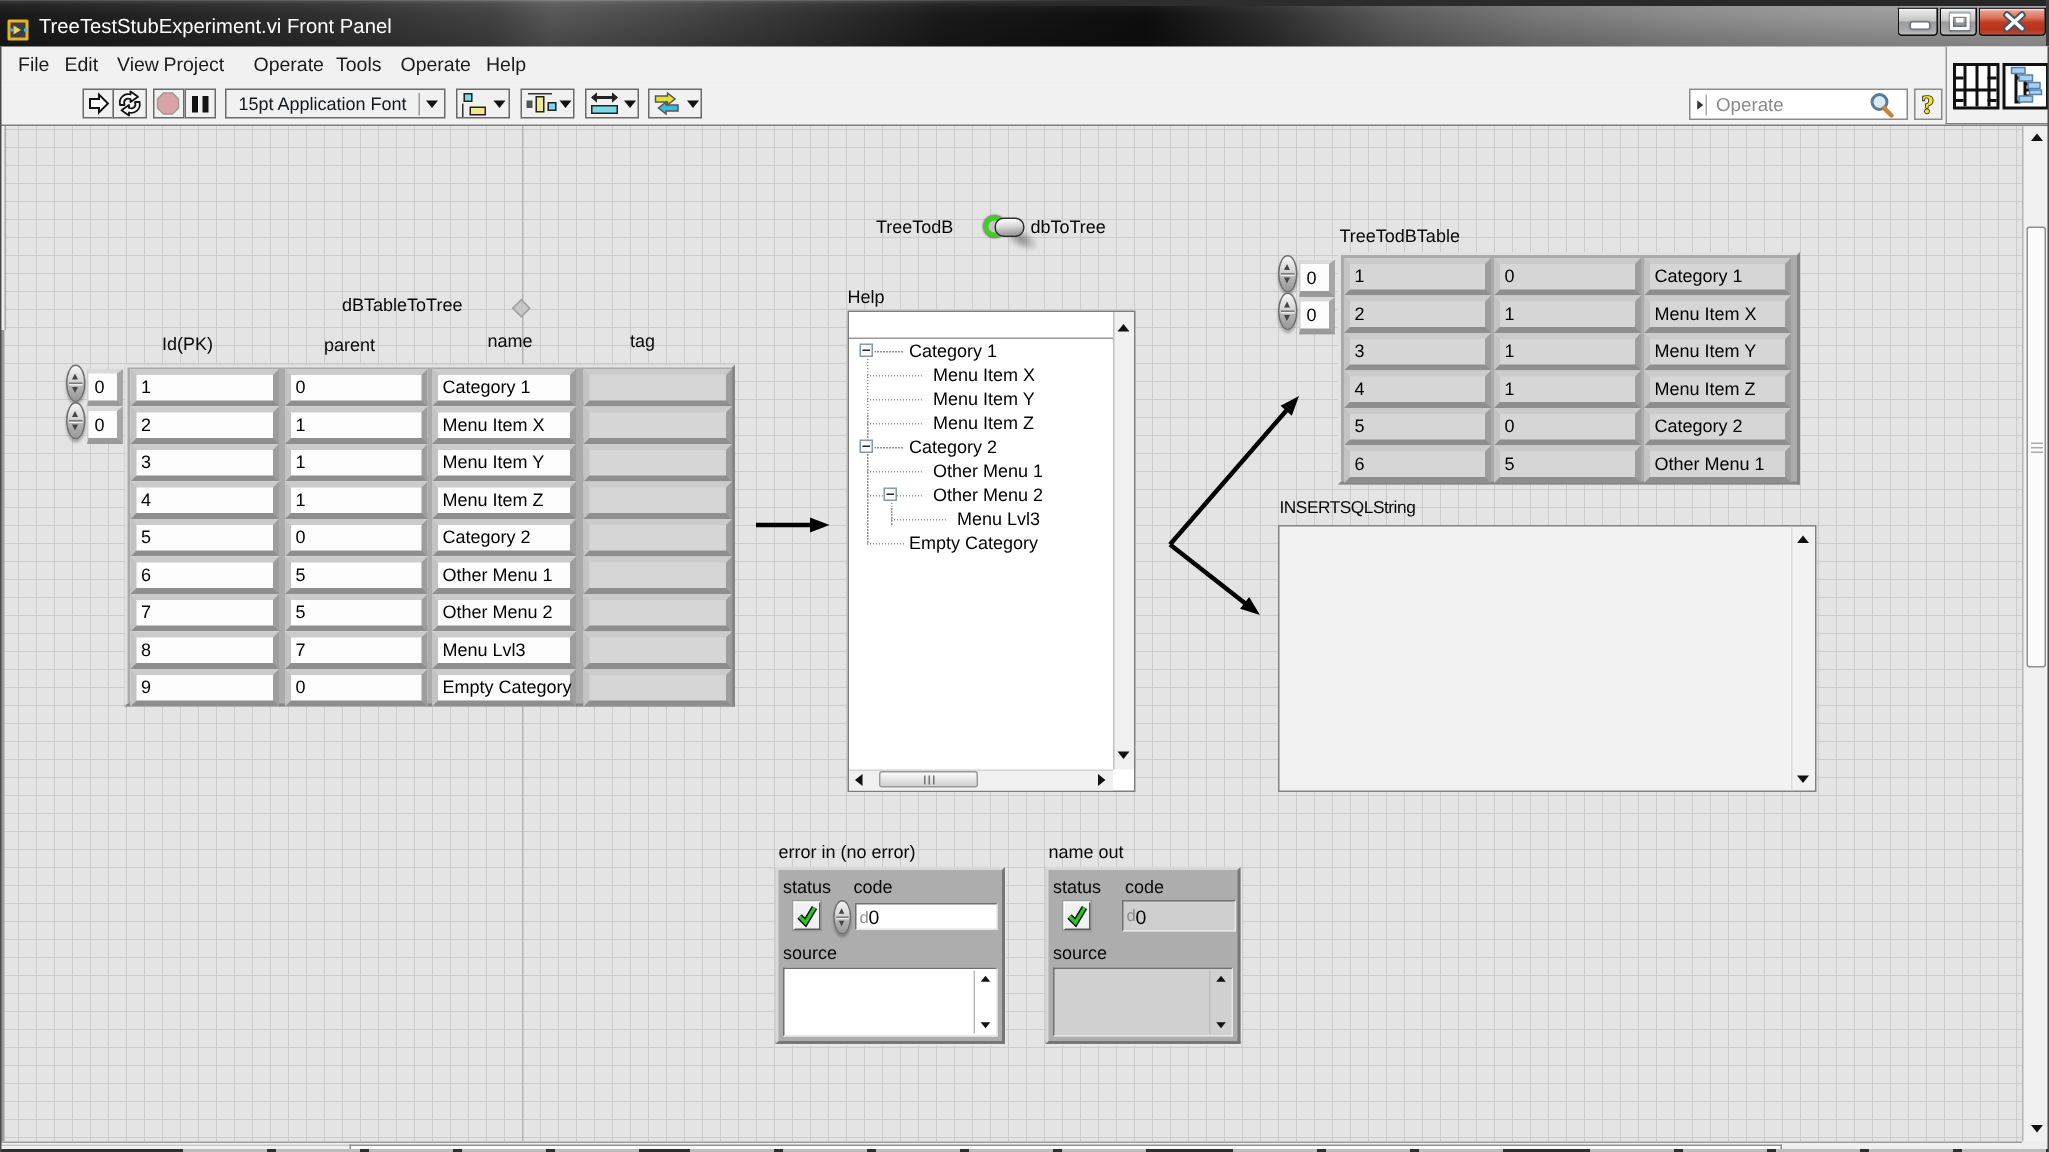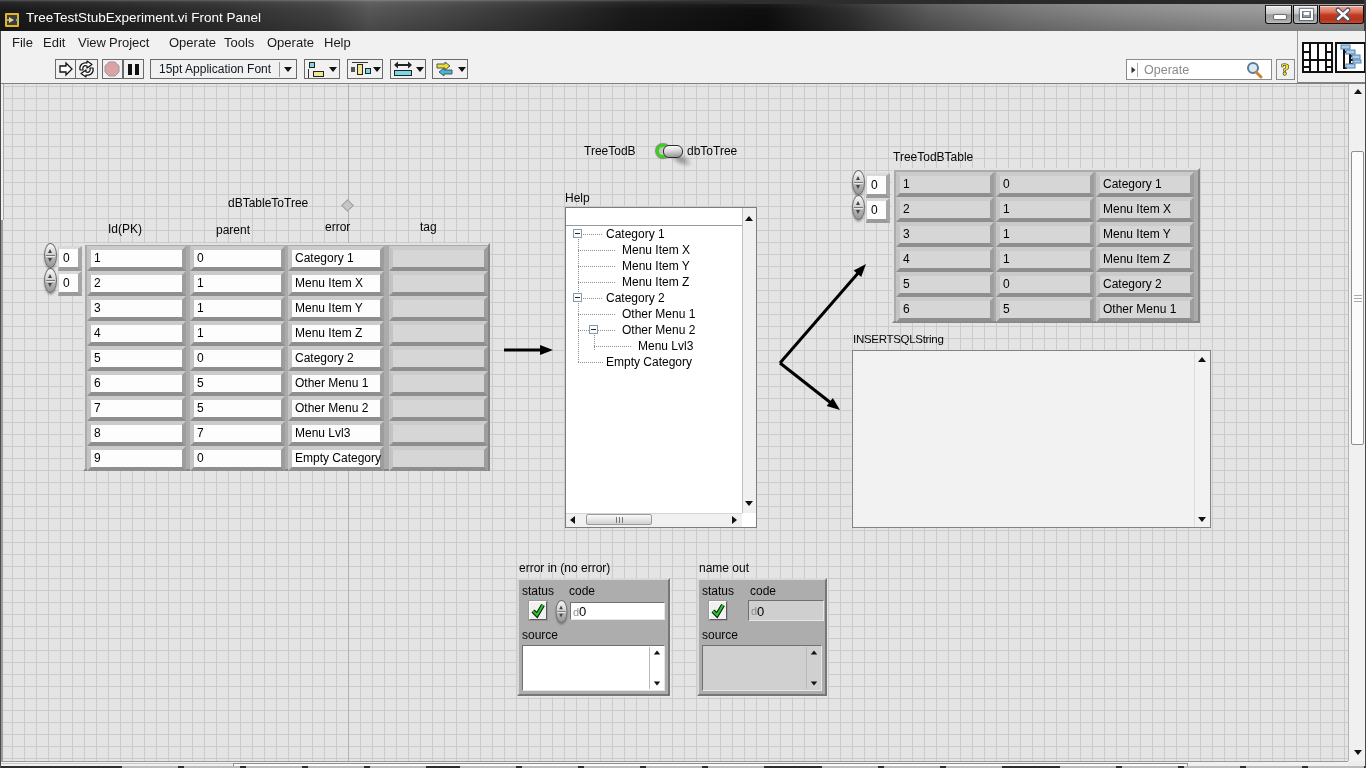--- a/index.html
+++ b/index.html
@@ -177,21 +177,21 @@
 </div>
 <div id="panel">
 <div class="abs" style="left:348px;top:0;width:1px;height:677px;background:#b2b2b2;"></div>
 <div class="abs" style="left:343px;top:117px;width:9px;height:9px;background:#c6c6c6;border:1px solid #9e9e9e;transform:rotate(45deg);"></div>
 <div class="abs" style="left:0;top:0;width:3px;height:136px;background:#f0f0f0;"></div>
 <div class="abs" style="left:0;top:136px;width:3px;height:541px;background:#9b9b9b;"></div>
 <div class="abs" style="left:3px;top:0;width:1px;height:136px;background:#a8a8a8;"></div>
 <div class="lbl" style="left:228px;top:112px;">dBTableToTree</div>
 <div class="lbl" style="left:108px;top:138px;">Id(PK)</div>
 <div class="lbl" style="left:216px;top:139px;">parent</div>
-<div class="lbl" style="left:325px;top:136px;">error</div>
+<div class="lbl" style="left:325px;top:136px;">name</div>
 <div class="lbl" style="left:420px;top:136px;">tag</div>
 <div class="spin" style="left:44px;top:159px;">
       <div class="u"></div>
       <div class="d"></div>
     </div>
 <div class="idxbox" style="left:58px;top:162px;">0</div>
 <div class="spin" style="left:44px;top:184px;">
       <div class="u"></div>
       <div class="d"></div>
     </div>

